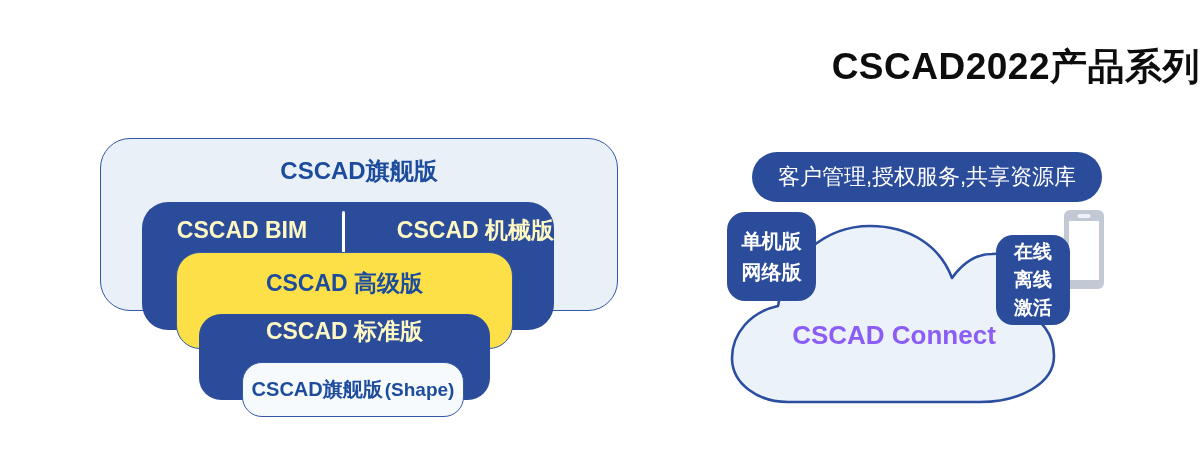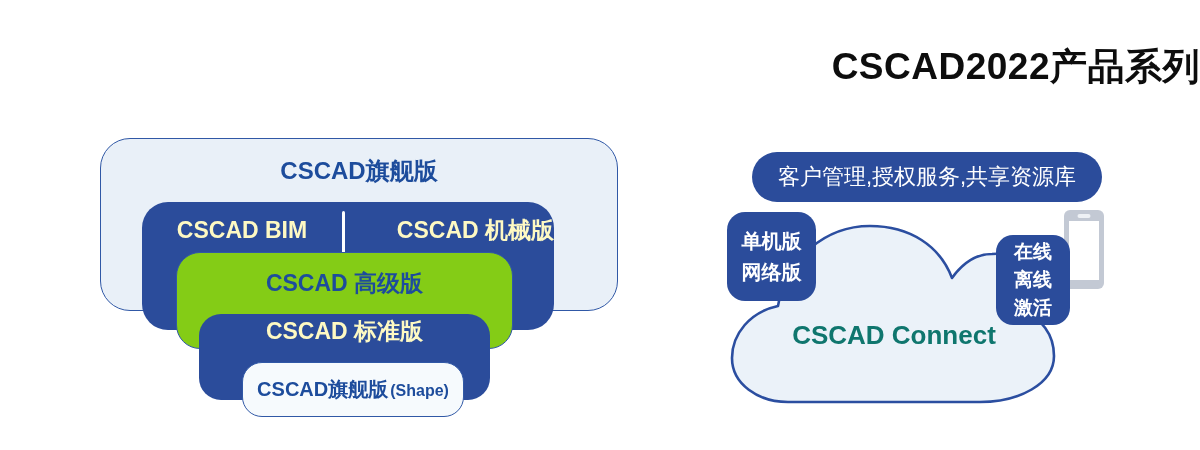--- a/index.html
+++ b/index.html
@@ -47,43 +47,43 @@
   .lvl-label-white {
     color: #fef9c3;
     font-weight: 700;
   }
   .flagship   { left: 100px; top: 138px; width: 518px; height: 173px; border-radius: 30px; z-index: 1; }
   .flagship-label { padding-top: 15px; font-size: 24px; line-height: 34px; }
   .bim-mech   { left: 142px; top: 202px; width: 412px; height: 128px; border-radius: 26px; z-index: 2; }
   .bim-cell   { left: 0;   top: 11px; width: 200px; font-size: 23px; line-height: 34px; text-align: center; }
   .mech-cell  { left: 203px; top: 11px; width: 209px; font-size: 23px; line-height: 34px; text-align: right; }
   .bim-divider { left: 200px; top: 9px; width: 3px; height: 42px; background: #ffffff; border-radius: 2px; }
-  .advanced   { left: 176px; top: 252px; width: 337px; height: 97px; border-radius: 24px; z-index: 3; background: #84cc16; }
+  .advanced   { left: 176px; top: 252px; width: 337px; height: 97px; border-radius: 24px; z-index: 3; background: #fde047; }
   .advanced-label { padding-top: 13px; font-size: 23px; line-height: 34px; }
   .standard   { left: 199px; top: 314px; width: 291px; height: 86px; border-radius: 22px; z-index: 4; }
   .standard-label { padding-top: 0; font-size: 23px; line-height: 34px; }
   .shape      { left: 242px; top: 362px; width: 222px; height: 55px; border-radius: 20px; z-index: 5; background: #f6fafd; }
   .shape-label { padding-top: 11px; font-size: 20px; line-height: 30px; white-space: nowrap; }
-  .shape-suffix { font-size: 16px; font-weight: 600; margin-left: 2px; }
+  .shape-suffix { font-size: 19px; font-weight: 600; margin-left: 2px; }
 
   
   .banner {
     left: 752px; top: 152px; width: 350px; height: 50px;
     background: #2b4c9b;
     border-radius: 25px;
     display: flex; align-items: center; justify-content: center;
     color: #ffffff; font-size: 22px; font-weight: 400;
     white-space: nowrap;
     z-index: 2;
   }
   .cloud-wrap { left: 724px; top: 216px; width: 340px; height: 192px; z-index: 1; }
   .cloud-label {
     left: 724px; top: 320px; width: 340px;
     text-align: center;
-    color: #0f766e; font-size: 26px; font-weight: 700;
+    color: #8b5cf6; font-size: 26px; font-weight: 700;
     z-index: 1;
   }
   .tag {
     background: #2b4c9b;
     color: #ffffff;
     display: flex; flex-direction: column;
     align-items: center; justify-content: center;
     font-weight: 600;
     z-index: 3;
   }

